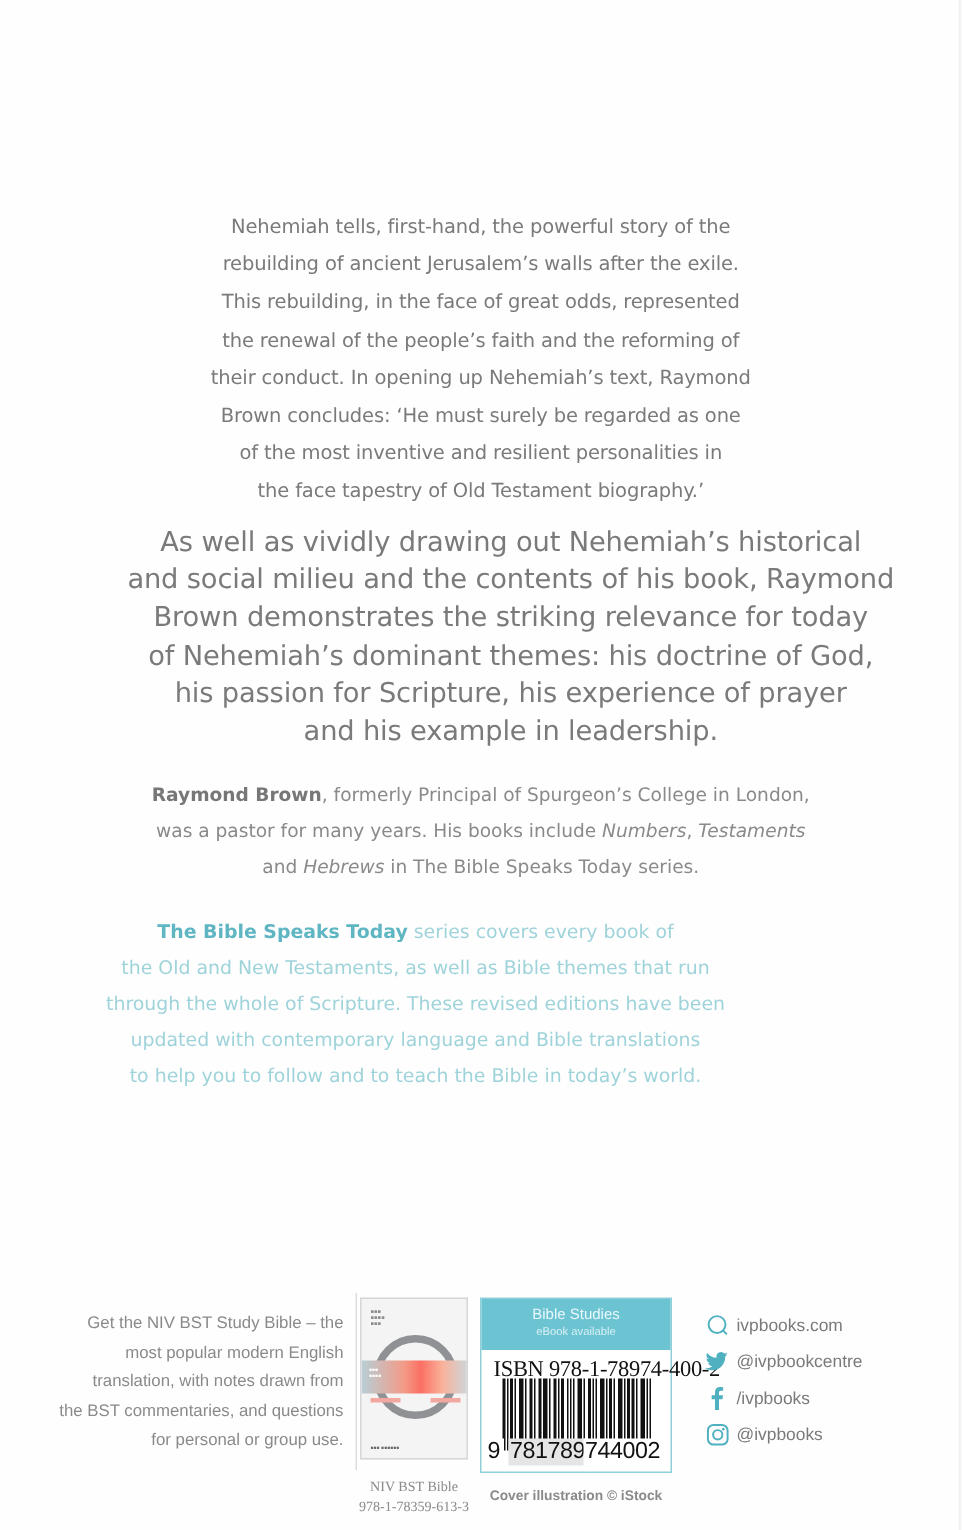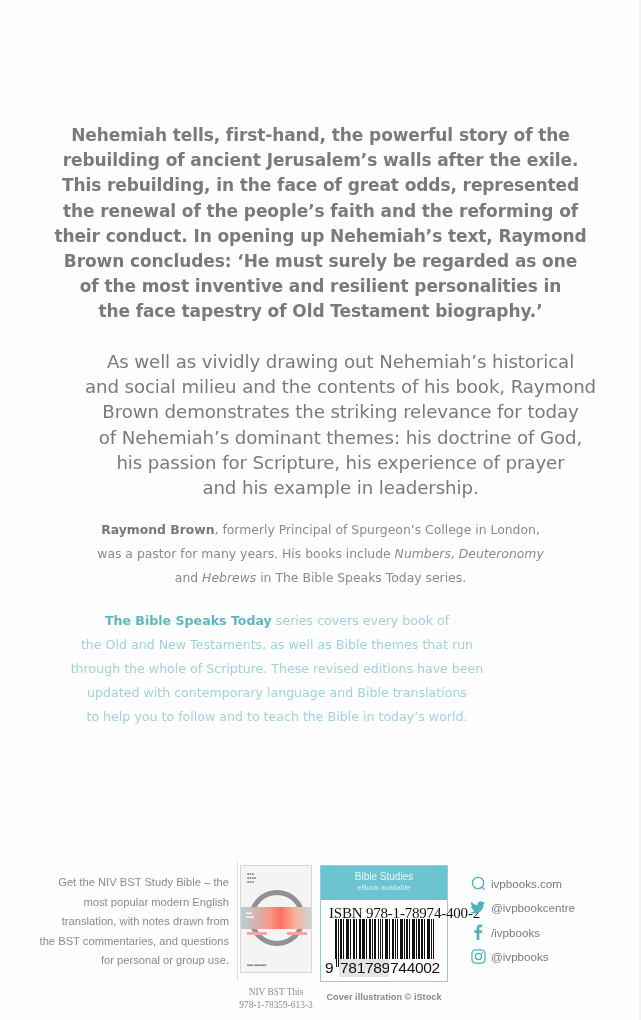--- a/index.html
+++ b/index.html
@@ -4,21 +4,21 @@
 <style>
   * { margin: 0; padding: 0; box-sizing: border-box; }
   html, body { width: 641px; height: 1020px; background: #fefefe; overflow: hidden; }
   body { position: relative; font-family: "DejaVu Sans", sans-serif; }
 
   .page-edge { position: absolute; right: 0; top: 0; width: 2px; height: 1020px; background: #f2f2f2; }
 
   .blurb { position: absolute; left: 0; width: 641px; text-align: center; color: #7a7a7a; }
   .blurb .line { display: block; white-space: nowrap; }
 
-  .p1 { top: 123px; font-size: 17px; line-height: 25.2px; letter-spacing: -0.1px; font-weight: bold; }
+  .p1 { top: 139px; font-size: 13px; line-height: 25.2px; letter-spacing: -0.1px; }
   .p2 { top: 349px; font-size: 18.2px; line-height: 25.2px; letter-spacing: -0.1px; padding-left: 40px; }
 
   .bio { position: absolute; top: 518px; left: 0; width: 641px; text-align: center; color: #8a8a8a; font-size: 12.4px; line-height: 24px; }
   .bio .line { display: block; white-space: nowrap; }
   .bio b { color: #777; font-weight: bold; }
   .bio i { font-style: italic; }
 
   .series { position: absolute; top: 609px; left: 0; width: 554px; text-align: center; color: #9fd3da; font-size: 12.6px; line-height: 24px; }
   .series .line { display: block; white-space: nowrap; }
   .series b { color: #5fb6c2; font-weight: bold; }
@@ -79,21 +79,21 @@
   <span class="line">As well as vividly drawing out Nehemiah’s historical</span>
   <span class="line">and social milieu and the contents of his book, Raymond</span>
   <span class="line">Brown demonstrates the striking relevance for today</span>
   <span class="line">of Nehemiah’s dominant themes: his doctrine of God,</span>
   <span class="line">his passion for Scripture, his experience of prayer</span>
   <span class="line">and his example in leadership.</span>
 </div>
 
 <div class="bio">
   <span class="line"><b>Raymond Brown</b><span>, formerly Principal of Spurgeon’s College in London,</span></span>
-  <span class="line"><span>was a pastor for many years. His books include </span><i>Numbers</i><span>, </span><i>Deuteronomy</i></span>
+  <span class="line"><span>was a pastor for many years. His books include </span><i>Numbers</i><span>, </span><i>Testaments</i></span>
   <span class="line"><span>and </span><i>Hebrews</i><span> in The Bible Speaks Today series.</span></span>
 </div>
 
 <div class="series">
   <span class="line"><b>The Bible Speaks Today</b><span> series covers every book of</span></span>
   <span class="line">the Old and New Testaments, as well as Bible themes that run</span>
   <span class="line">through the whole of Scripture. These revised editions have been</span>
   <span class="line">updated with contemporary language and Bible translations</span>
   <span class="line">to help you to follow and to teach the Bible in today’s world.</span>
 </div>
@@ -114,21 +114,21 @@
   <div class="band"></div>
   <div class="band-text">▪▪▪<br>▪▪▪▪</div>
   <div class="pinkrow">
       <span></span>
       <span></span>
     </div>
   <div class="logo">▪▪▪ ▪▪▪▪▪▪</div>
 </div>
 
 <div class="bible-caption">
-  <span class="line">NIV BST This</span>
+  <span class="line">NIV BST Bible</span>
   <span class="line">978-1-78359-613-3</span>
 </div>
 
 <div class="barcode-box">
   <div class="barcode-head">
     <span class="h1">Bible Studies</span>
     <span class="h2">eBook available</span>
   </div>
   <div class="isbn-text">ISBN 978-1-78974-400-2</div>
   <div class="bars">

